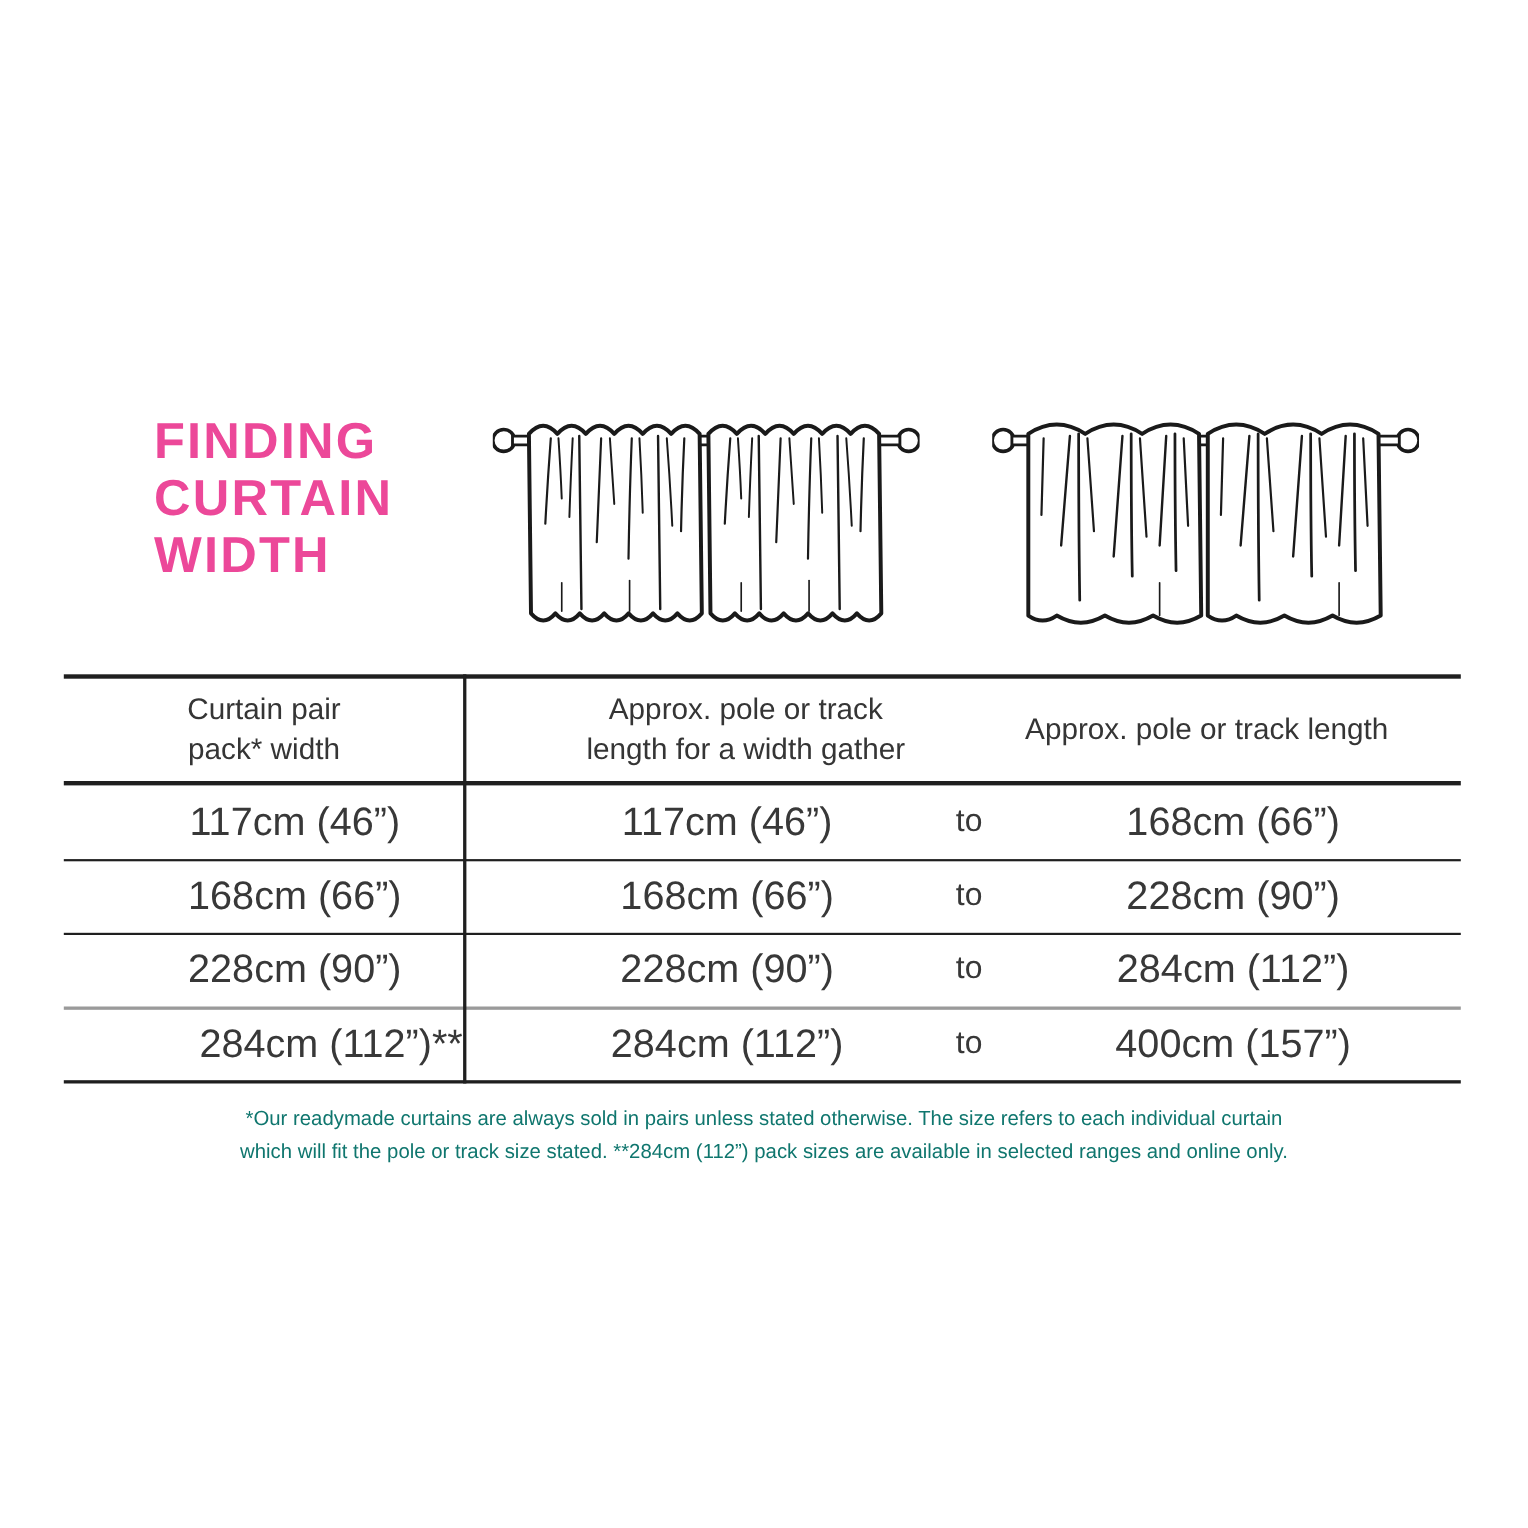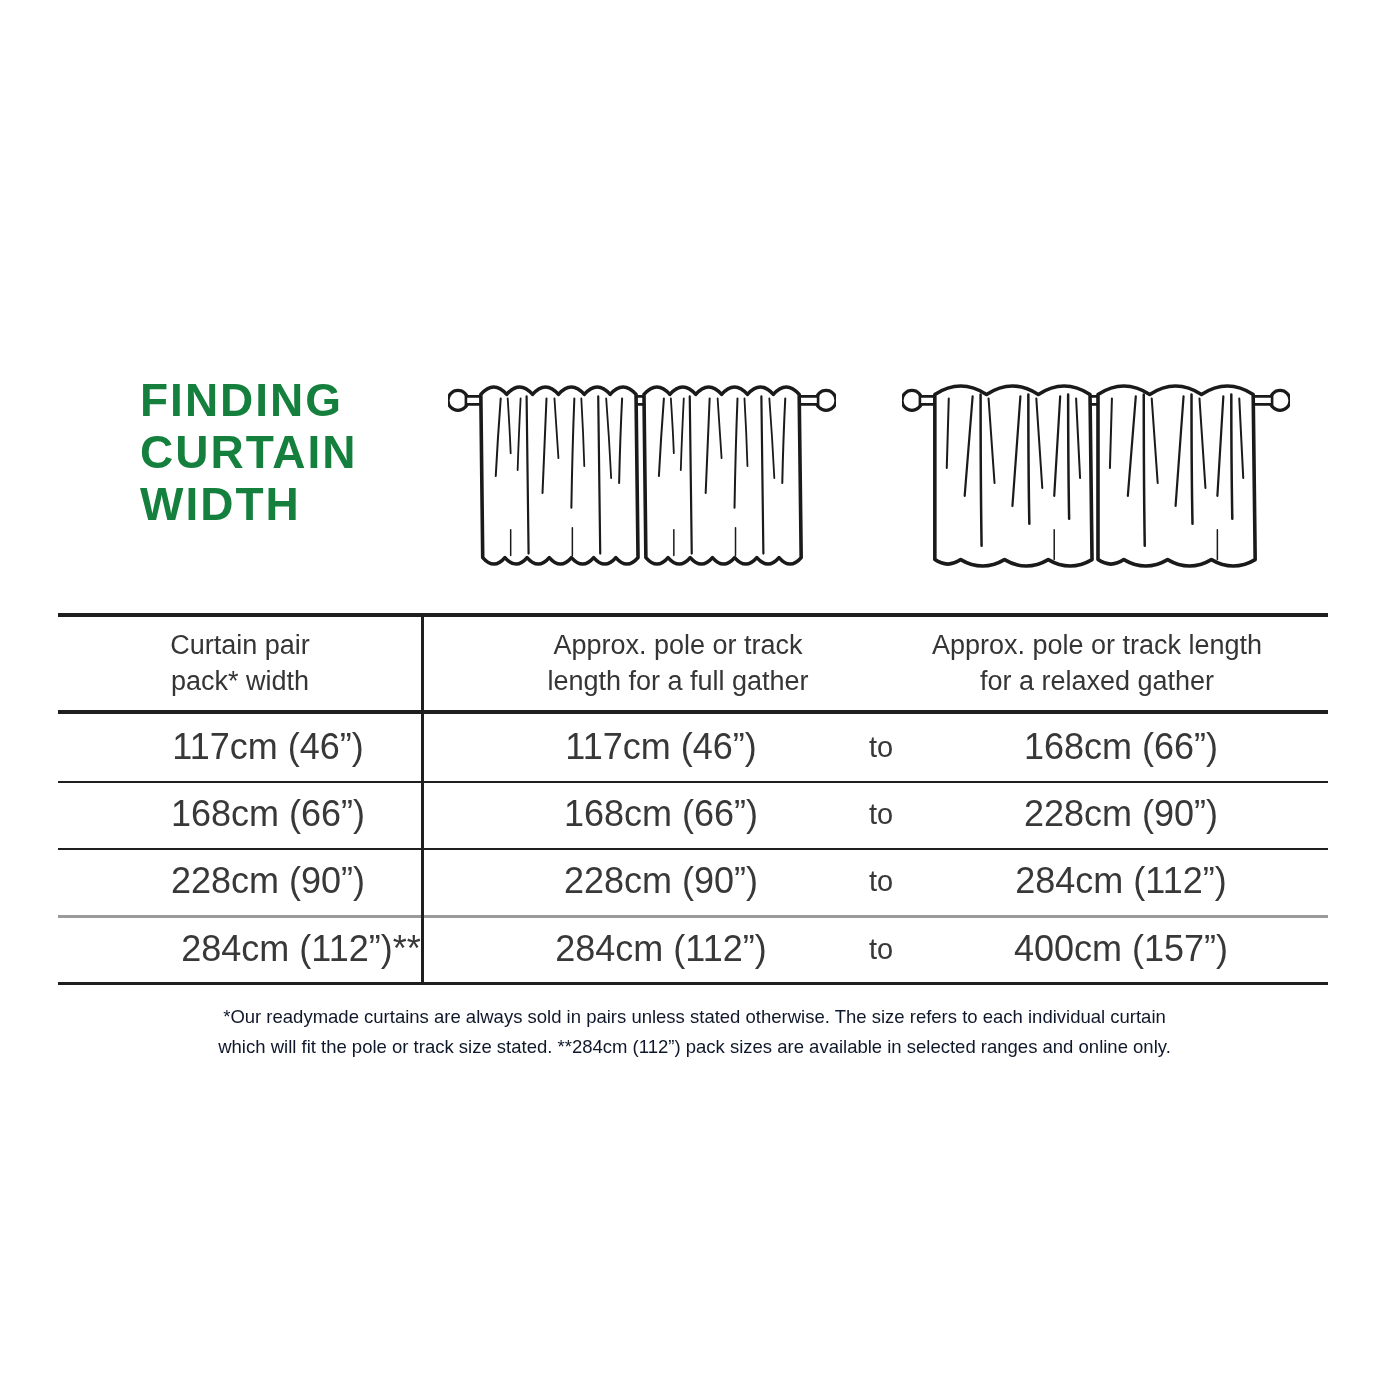--- a/index.html
+++ b/index.html
@@ -15,21 +15,21 @@
 
   
   .title {
     position: absolute;
     left: 140px;
     top: 374px;
     font-size: 46px;
     font-weight: 700;
     letter-spacing: 2px;
     line-height: 52px;
-    color: #15803d;
+    color: #ec4899;
   }
 
   
   .illus { position: absolute; top: 372px; }
   .illus.full { left: 448px; }
   .illus.relaxed { left: 902px; }
 
   
   .tbl {
     position: absolute;
@@ -67,21 +67,21 @@
   .cell.to { font-size: 29px; }
 
   
   .footnote {
     position: absolute;
     left: 0; top: 1002px;
     width: 1389px;
     text-align: center;
     font-size: 18.5px;
     line-height: 30px;
-    color: #0f172a;
+    color: #0f766e;
   }
 
   svg path, svg rect, svg circle { vector-effect: non-scaling-stroke; }
 </style>
 </head>
 <body>
 
 <div class="canvas">
 
   <div class="title">
@@ -172,25 +172,24 @@
     <div class="hline r3"></div>
     <div class="hline bottom"></div>
     <div class="vline"></div>
 
     <div class="cell hdr" style="left:182px; top:50px;">
       <div>Curtain pair</div>
       <div>pack* width</div>
     </div>
     <div class="cell hdr" style="left:620px; top:50px;">
       <div>Approx. pole or track</div>
-      <div>length for a full gather</div>
+      <div>length for a width gather</div>
     </div>
     <div class="cell hdr" style="left:1039px; top:50px;">
       <div>Approx. pole or track length</div>
-      <div>for a relaxed gather</div>
     </div>
 
     <span class="cell" style="left:210px;  top:134px;">117cm (46”)</span>
     <span class="cell" style="left:603px;  top:134px;">117cm (46”)</span>
     <span class="cell to" style="left:823px;  top:134px;">to</span>
     <span class="cell" style="left:1063px; top:134px;">168cm (66”)</span>
 
     <span class="cell" style="left:210px;  top:201px;">168cm (66”)</span>
     <span class="cell" style="left:603px;  top:201px;">168cm (66”)</span>
     <span class="cell to" style="left:823px;  top:201px;">to</span>

